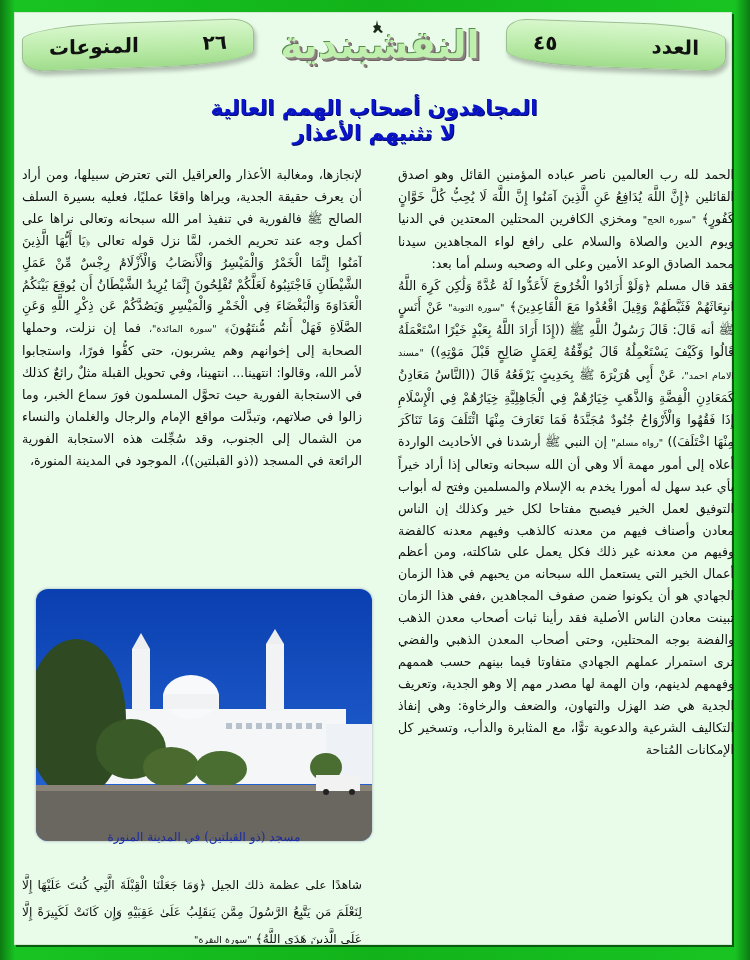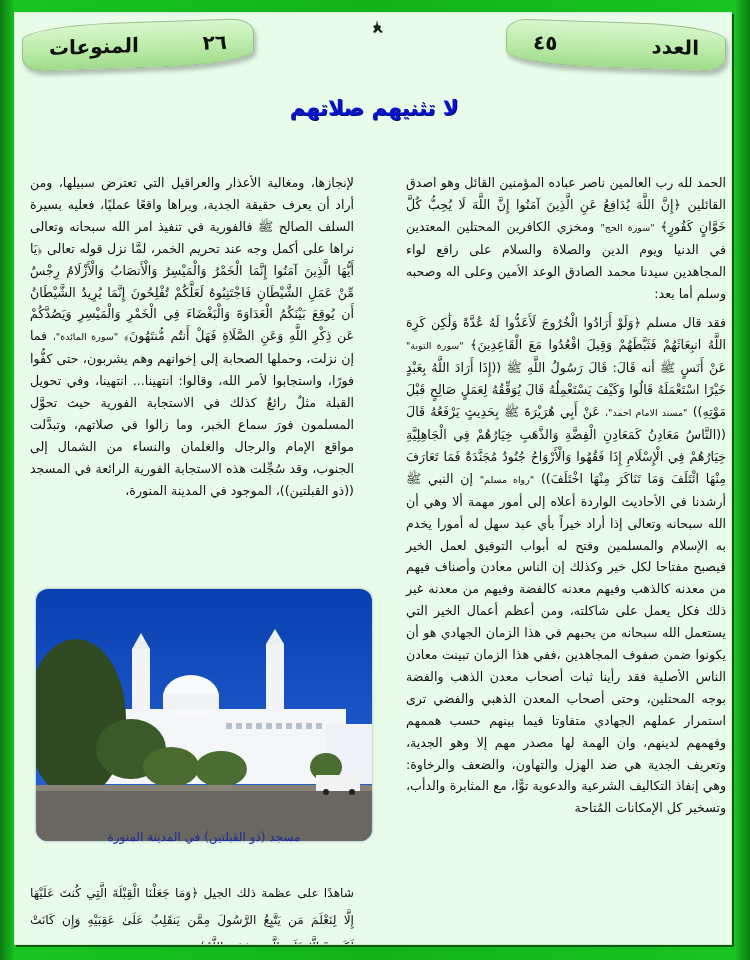--- a/index.html
+++ b/index.html
@@ -60,21 +60,21 @@
     font-family: "DejaVu Serif", serif; font-size: 11px; color: #d01818; line-height: 18px;
   }
   
   .col {
     position: absolute; direction: rtl; text-align: justify;
     font-family: "DejaVu Sans", sans-serif; font-size: 12.6px; line-height: 21.9px; color: #111;
   }
   .col.right { left: 384px; top: 152px; width: 336px; height: 780px; overflow: hidden; }
   .col.left1 { left: 8px; top: 152px; width: 340px; height: 420px; overflow: hidden; }
   .col.left2 { left: 8px; top: 860px; width: 340px; height: 72px; overflow: hidden; font-size: 12.2px; line-height: 27px; }
-  .col p { margin: 8px; }
+  .col p { margin: 0; }
   .ref { font-size: 9.5px; }
   
   .photo {
     position: absolute; left: 22px; top: 577px; width: 336px; height: 252px;
     border-radius: 12px; overflow: hidden;
     box-shadow: 0 0 3px #9ab;
   }
   .photo svg { display: block; }
   .caption {
     position: absolute; left: 22px; top: 818px; width: 336px; text-align: center;
@@ -86,32 +86,34 @@
 
 <div class="frame"></div>
 <div class="page">
 
   <div class="banner left">
     <span class="num">٢٦</span>
     <span class="lbl">المنوعات</span>
   </div>
 
   <div class="masthead">
+    <span class="name">النقشبندية</span>
     <svg class="rider" viewBox="0 0 14 18">
       <path d="M7 0 L8 5 L11 6 L10 9 L13 12 L11 13 L8 10 L5 13 L3 12 L5 9 L3 6 L6 5 Z" fill="#1a2a1a"></path>
     </svg>
   </div>
 
   <div class="banner right">
     <span class="lbl">العدد</span>
     <span class="num">٤٥</span>
   </div>
 
   <div class="title">
-    <div>لا تثنيهم صلاتهم</div>
+    <div>المجاهدون أصحاب الهمم العالية</div>
+    <div>لا تثنيهم الأعذار</div>
   </div>
 
 
   <div class="col right">
     <p>
       <span>الحمد لله رب العالمين ناصر عباده المؤمنين القائل وهو اصدق القائلين ﴿إِنَّ اللَّهَ يُدَافِعُ عَنِ الَّذِينَ آمَنُوا إِنَّ اللَّهَ لَا يُحِبُّ كُلَّ خَوَّانٍ كَفُورٍ﴾</span>
       <span class="ref">"سورة الحج"</span>
       <span>ومخزي الكافرين المحتلين المعتدين في الدنيا ويوم الدين والصلاة والسلام على رافع لواء المجاهدين سيدنا محمد الصادق الوعد الأمين وعلى اله وصحبه وسلم أما بعد:</span>
     </p>
     <p>

